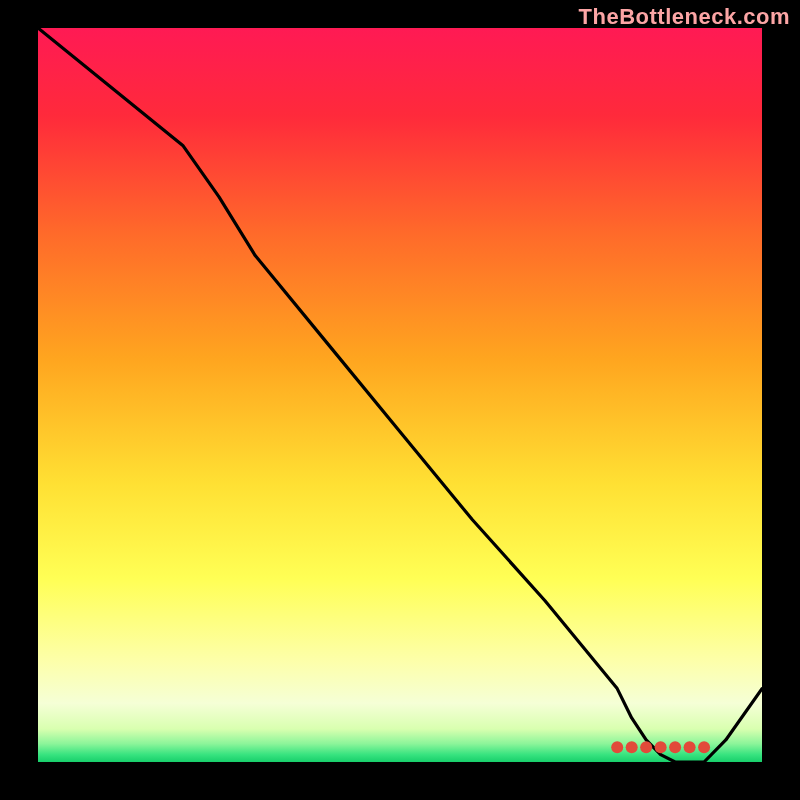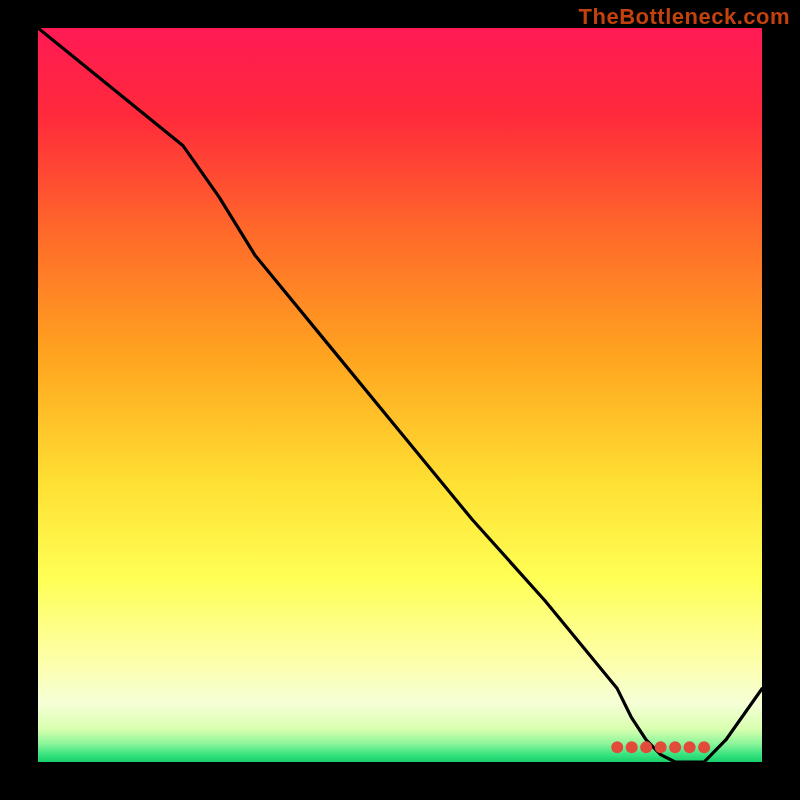--- a/index.html
+++ b/index.html
@@ -14,21 +14,21 @@
   .frame {
     position: relative;
     width: 800px;
     height: 800px;
     background: #000;
   }
   .watermark {
     position: absolute;
     top: 4px;
     right: 10px;
-    color: #c2410c;
+    color: #fca5a5;
     font-size: 22px;
     font-weight: 600;
     letter-spacing: 0.5px;
     z-index: 20;
     user-select: none;
   }
   .plot-area {
     position: absolute;
     left: 38px;
     top: 28px;

